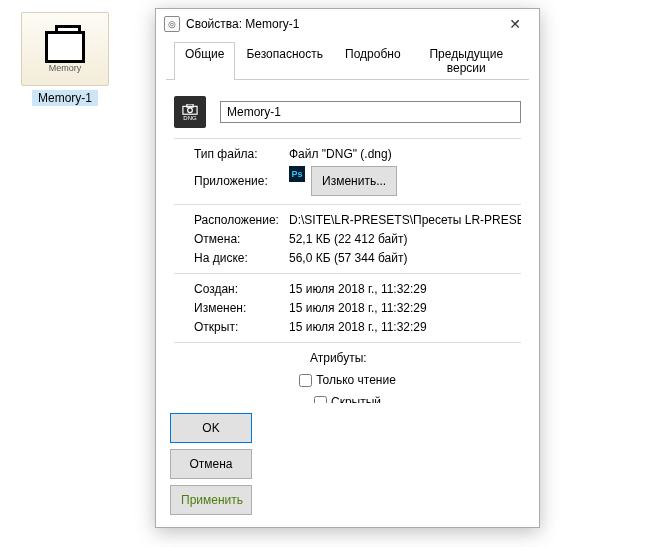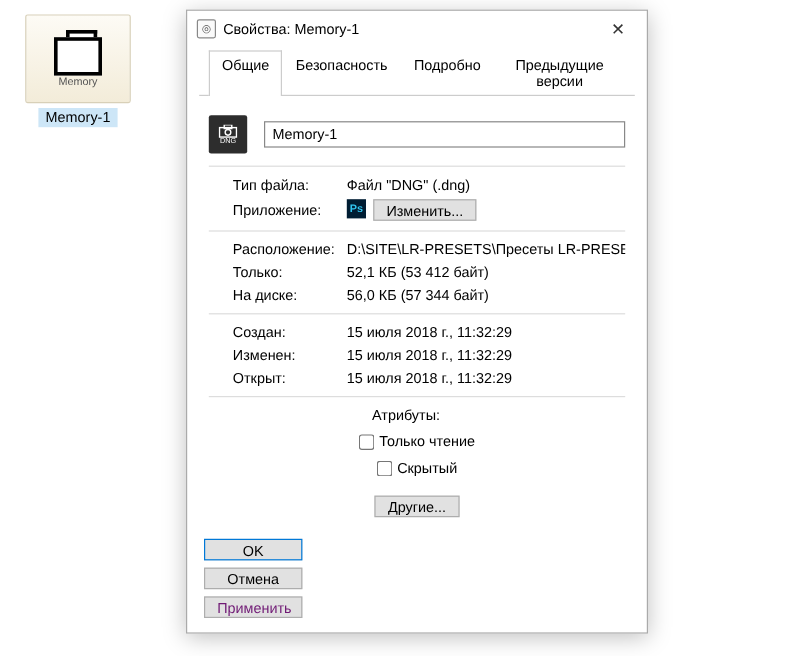--- a/index.html
+++ b/index.html
@@ -169,25 +169,25 @@
     justify-content: center;
     margin-right: 6px;
     vertical-align: middle;
   }
   .btn {
     border: 1px solid #adadad;
     background: #e1e1e1;
     padding: 2px 10px;
     font-family: inherit;
     font-size: 12px;
-    height: 18px;
+    height: 30px;
     cursor: default;
   }
   .btn.default { border-color: #0078d7; }
-  .btn.disabled { color: #701a75; }
+  .btn.disabled { color: #4d7c0f; }
 
   .attrib-row { display: flex; align-items: center; gap: 8px; flex-direction: column; }
   .cbwrap { display: inline-flex; align-items: center; gap: 4px; }
   .cbwrap input { width: 13px; height: 13px; margin:0; }
 
   .buttons {
     display: flex;
     justify-content: flex-end;
     gap: 6px;
     padding: 10px 14px 12px 14px;
@@ -250,22 +250,22 @@
       </div>
     </div>
 
     <hr class="sep">
 
     <div class="row">
       <div class="label">Расположение:</div>
       <div class="value" style="white-space:nowrap;overflow:hidden;">D:\SITE\LR-PRESETS\Пресеты LR-PRESETS\8.</div>
     </div>
     <div class="row">
-      <div class="label">Только:</div>
-      <div class="value">52,1 КБ (53 412 байт)</div>
+      <div class="label">Отмена:</div>
+      <div class="value">52,1 КБ (22 412 байт)</div>
     </div>
     <div class="row">
       <div class="label">На диске:</div>
       <div class="value">56,0 КБ (57 344 байт)</div>
     </div>
 
     <hr class="sep">
 
     <div class="row">
       <div class="label">Создан:</div>

